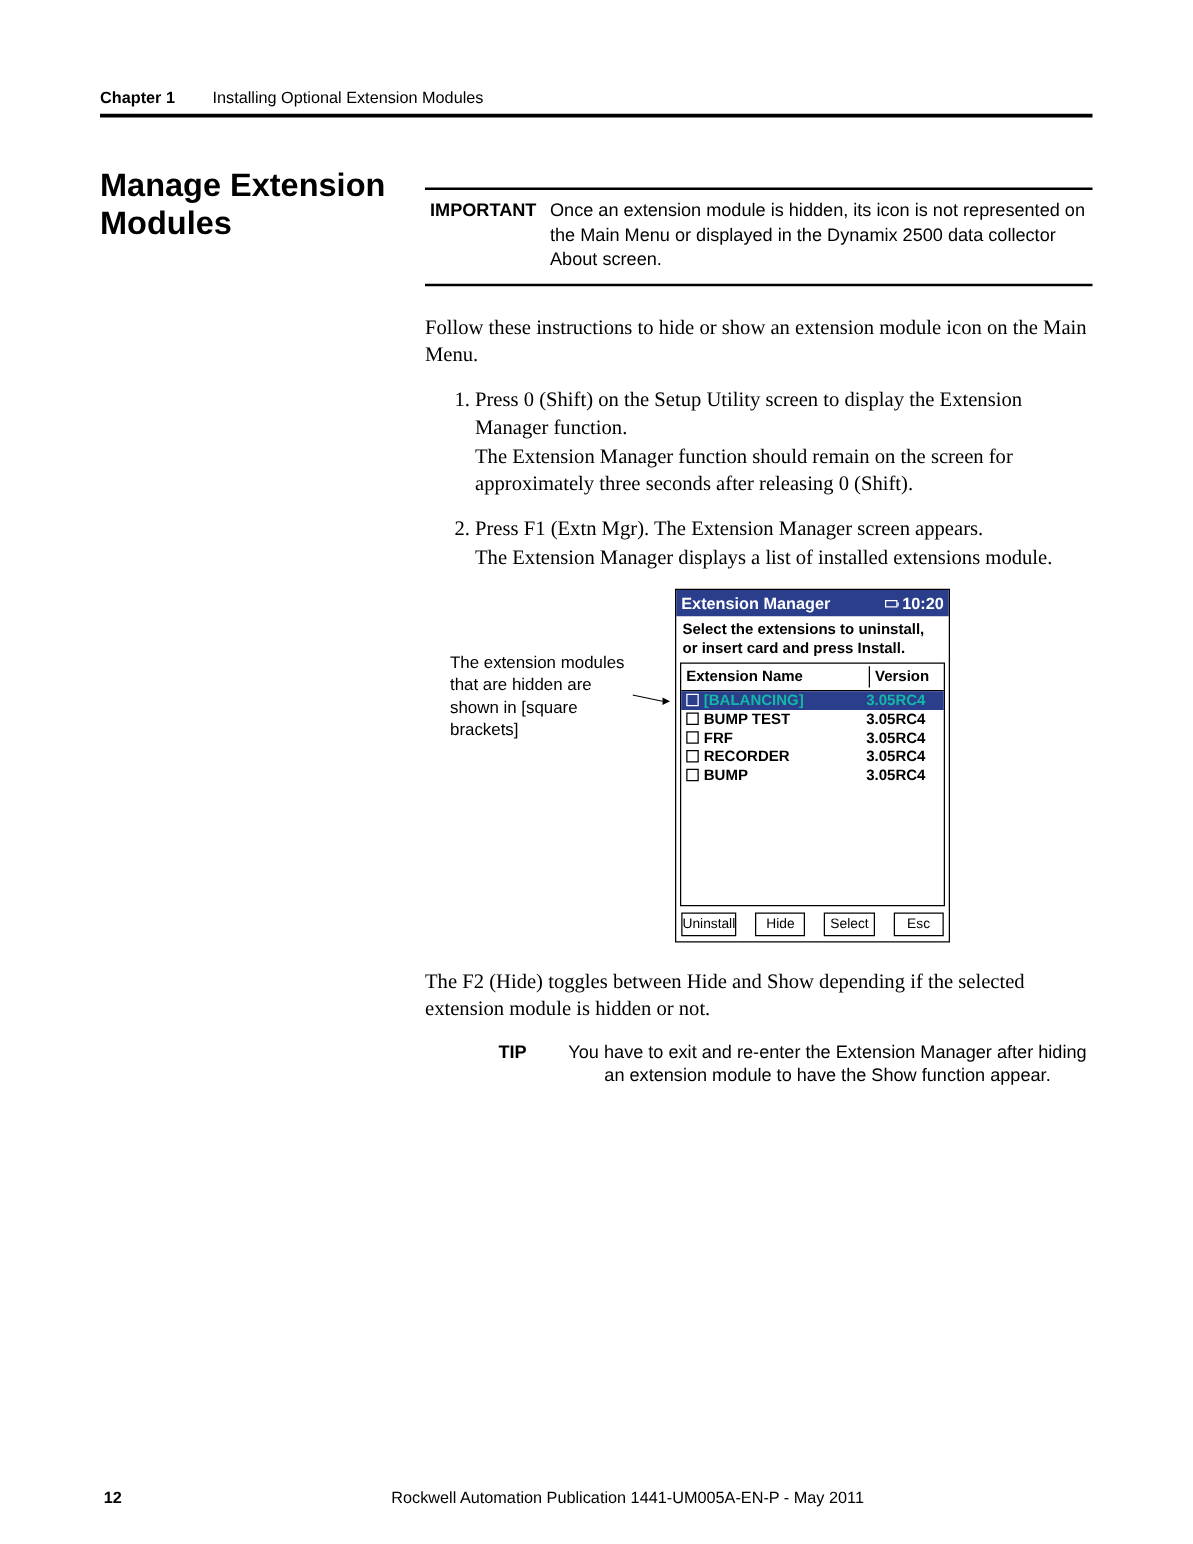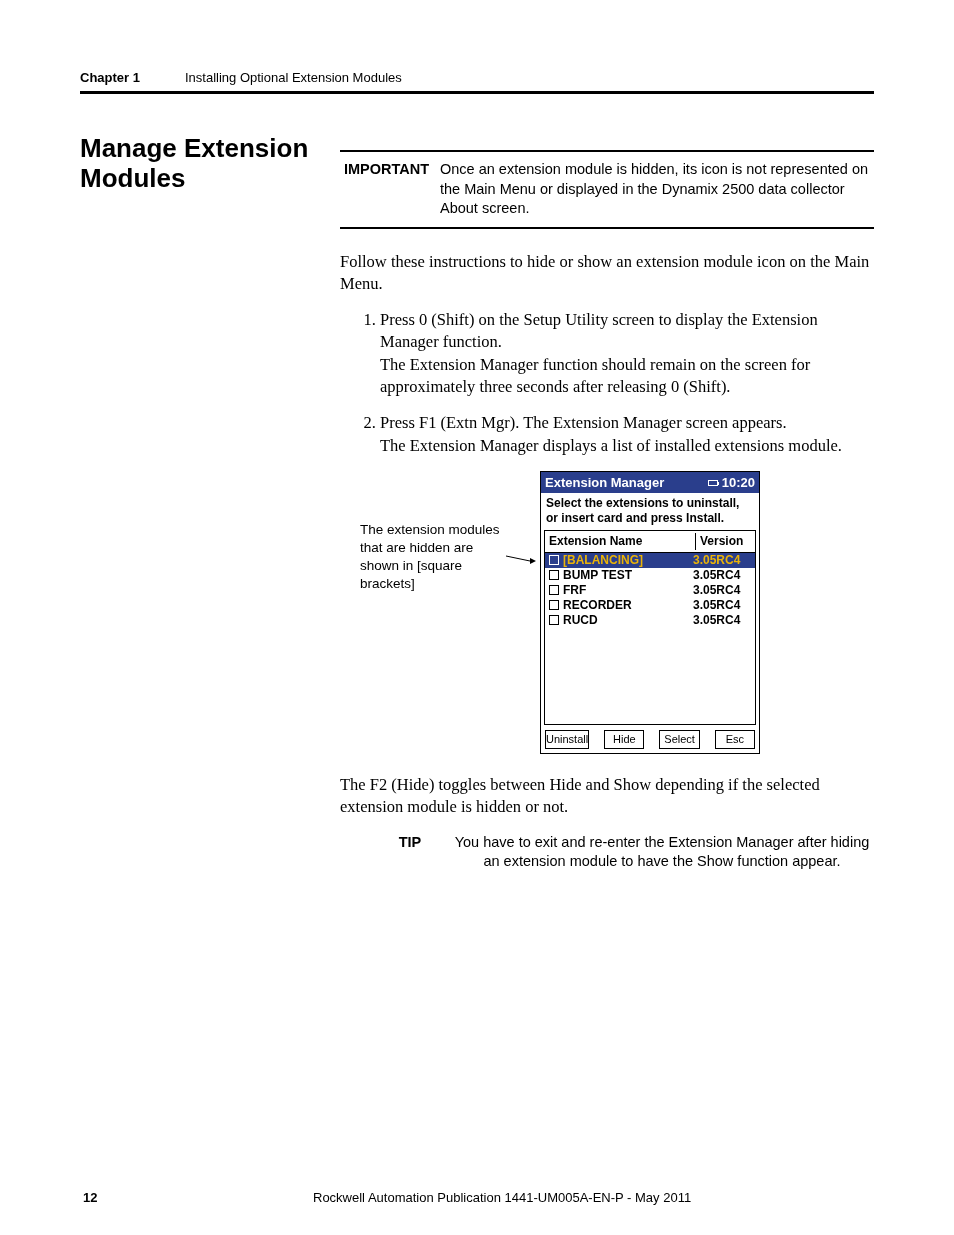--- a/index.html
+++ b/index.html
@@ -17,21 +17,21 @@
   .page {
     padding: 70px 80px 0 80px;
   }
   .running-header {
     display: flex;
     font-size: 13px;
     margin-bottom: 6px;
   }
   .running-header .chap {
     font-weight: bold;
-    margin-right: 45px;
+    margin-right: 30px;
   }
   .header-rule {
     height: 3px;
     background: #000;
     margin-bottom: 40px;
   }
   .columns {
     display: flex;
     align-items: flex-start;
   }
@@ -147,21 +147,21 @@
   .ext-head .c-ver { width: 60px; border-left:1.5px solid #000; padding-left:4px; margin-right:-4px; padding-right:4px;}
   .ext-rows { flex: 1; }
   .ext-row {
     display: flex;
     align-items: center;
     padding: 0 4px;
     font-weight: bold;
     font-size: 12px;
     height: 15px;
   }
-  .ext-row.sel { background: #2a3e8c; color: #eab308; }
+  .ext-row.sel { background: #2a3e8c; color: #14b8a6; }
   .chk {
     width: 10px; height: 10px; border: 1px solid #000; margin-right: 4px; flex:0 0 10px;
   }
   .ext-row.sel .chk { border-color: #fff; }
   .ext-row .c-name { flex: 1; white-space: nowrap; }
   .ext-row .c-ver { width: 58px; }
   .button-row {
     display: flex;
     gap: 15px;
     padding: 5px 4px 4px 4px;
@@ -268,21 +268,21 @@
                 <span class="c-name">FRF</span>
                 <span class="c-ver">3.05RC4</span>
               </div>
               <div class="ext-row">
                 <span class="chk"></span>
                 <span class="c-name">RECORDER</span>
                 <span class="c-ver">3.05RC4</span>
               </div>
               <div class="ext-row">
                 <span class="chk"></span>
-                <span class="c-name">RUCD</span>
+                <span class="c-name">BUMP</span>
                 <span class="c-ver">3.05RC4</span>
               </div>
             </div>
           </div>
           <div class="button-row">
             <div class="dev-btn">Uninstall</div>
             <div class="dev-btn">Hide</div>
             <div class="dev-btn">Select</div>
             <div class="dev-btn">Esc</div>
           </div>

